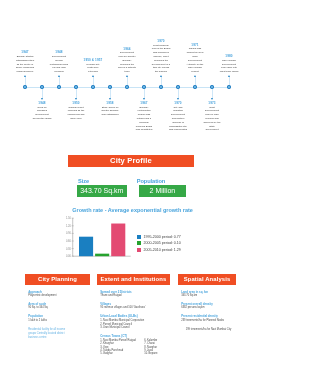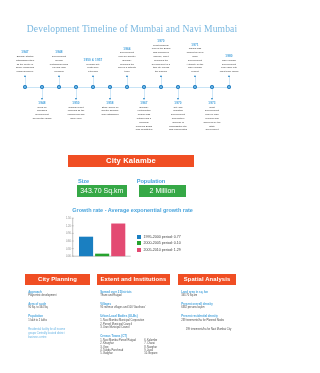--- a/index.html
+++ b/index.html
@@ -49,21 +49,20 @@
   .lst{display:flex;margin-top:0.4px;}
   .lst ol:first-child{min-width:44px;}
   .lst ol{margin:0;padding:0;list-style:none;}
   .lst li{color:#4b4b4b;font-size:2.6px;line-height:3.4px;white-space:nowrap;}
 </style>
 </head>
 <body>
 
 <div class="page">
 
-  <div class="title">Development Timeline of Mumbai and Navi Mumbai</div>
 
   <div class="tl" id="timeline">
     <div class="tl-axis"></div>
   <div class="tl-dot" style="left: 25px;">
         <i></i>
       </div>
       <div class="tl-dot" style="left: 42px;">
         <i></i>
       </div>
       <div class="tl-dot" style="left: 59px;">
@@ -172,21 +171,21 @@
         <div class="tl-tx">City and Industrial Development Corporation (CIDCO) of Maharashtra Ltd. was incorporated</div>
       </div>
       <div class="tl-stem" style="left: 212px; top: 49px; height: 9px;"></div>
       <div class="tl-arrow dn" style="left: 212px; top: 58px;"></div>
       <div class="tl-box" style="width: 19px; left: 202.5px; top: 61px;">
         <div class="tl-yr">1973</div>
         <div class="tl-tx">Draft Development Plan for Navi Mumbai was approved by the State Government</div>
       </div>
     </div>
 
-  <div class="cp-bar">City Kalambe</div>
+  <div class="cp-bar">City Profile</div>
   <div class="cp-lab" style="left:78px;top:177.6px;">Size</div>
   <div class="cp-box" style="left:76.9px;top:184.8px;width:49.7px;">343.70 Sq.km</div>
   <div class="cp-lab" style="left:136.8px;top:177.6px;">Population</div>
   <div class="cp-box" style="left:139.1px;top:184.8px;width:46.6px;">2 Million</div>
 
   <div class="ch-title">Growth rate - Average exponential growth rate</div>
   <div class="chart" id="chart"><svg width="90" height="46" viewBox="0 0 90 46">
         <line x1="17.7" y1="2.9000000000000004" x2="17.7" y2="41.2" stroke="#9e9e9e" stroke-width="0.6"></line>
         <line x1="17.4" y1="41.2" x2="75.7" y2="41.2" stroke="#9e9e9e" stroke-width="0.6"></line>
         <line x1="16.599999999999998" y1="3.2" x2="18.8" y2="3.2" stroke="#9e9e9e" stroke-width="0.5"></line>

